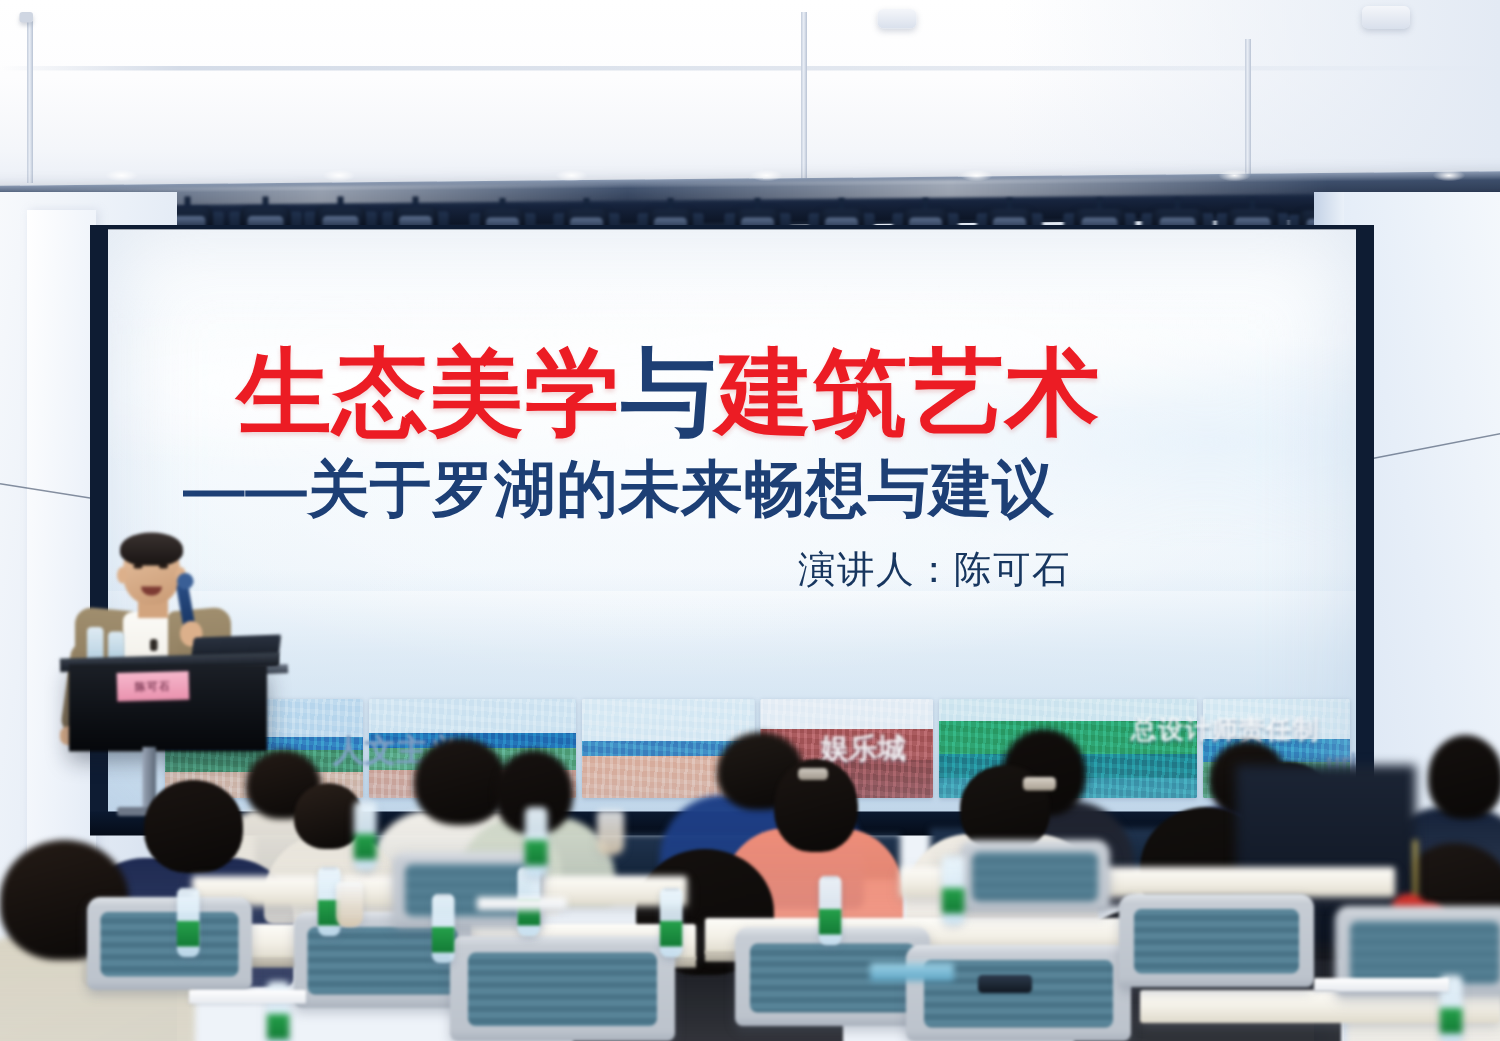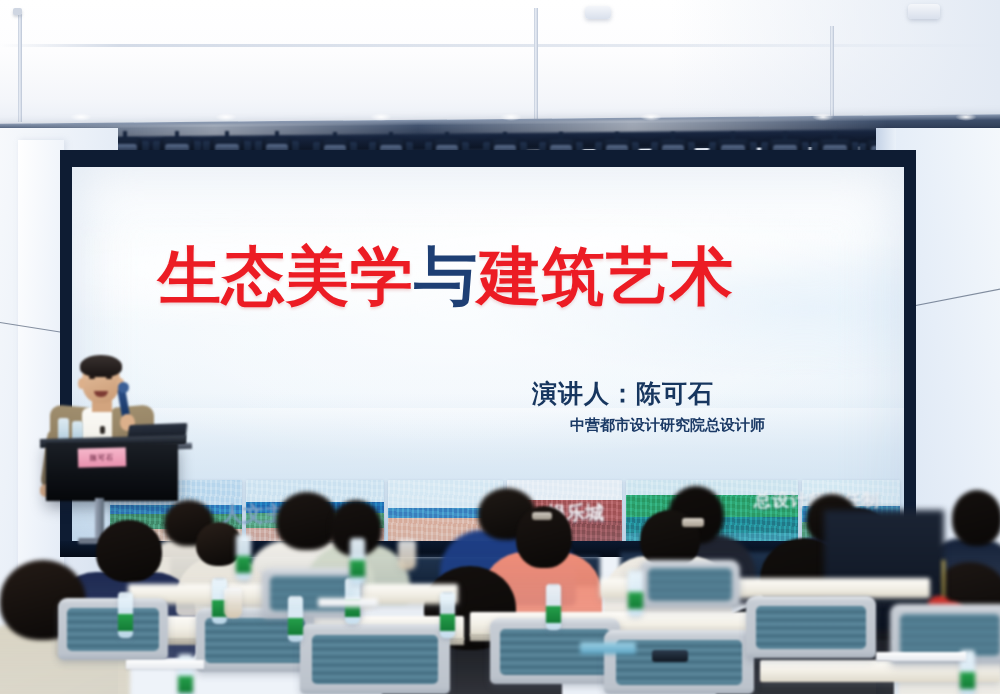--- a/index.html
+++ b/index.html
@@ -126,21 +126,21 @@
     position:absolute;height:1px;background:rgba(40,56,84,.55);
     transform-origin:left center;
   }
 
   
   .screen-frame{
     position:absolute;left:60px;top:150px;width:856px;height:395px;
     background:#0e1c33;
   }
   .screen{
-    position:absolute;left:72px;top:167px;width:832px;height:389px;
+    position:absolute;left:72px;top:153px;width:832px;height:389px;
     overflow:hidden;
     background:
       radial-gradient(120% 90% at 50% 28%,#ffffff 0%,#fbfdff 38%,#eef5fb 66%,#dde9f4 100%);
   }
   .screen-sky{
     position:absolute;left:0;top:0;width:100%;height:62%;
     background:linear-gradient(180deg,rgba(255,255,255,.98),rgba(238,246,252,.6) 60%,rgba(218,233,245,.35));
   }
   .screen-clouds{
     position:absolute;left:0;top:10%;width:100%;height:55%;
@@ -171,21 +171,21 @@
   }
   .slide-title .red{color:#ec1c24;text-shadow:0 2px 3px rgba(190,40,40,.18);}
   .slide-title .navy{color:#1e3f74;}
   .slide-sub{
     position:absolute;left:50px;top:152px;width:760px;
     font-size:41px;line-height:1.05;font-weight:bold;color:#1d3f75;
     white-space:nowrap;letter-spacing:.5px;
   }
   .slide-speaker{
     position:absolute;left:460px;top:210px;width:340px;
-    font-size:25px;font-weight:bold;color:#17365f;letter-spacing:1px;
+    font-size:25px;font-weight:normal;color:#17365f;letter-spacing:1px;
   }
   .slide-cred{
     position:absolute;left:498px;top:246px;width:320px;
     font-size:15px;line-height:1.55;font-weight:bold;color:#1b3a66;
   }
 
   
   .filmstrip{
     position:absolute;left:38px;bottom:10px;width:790px;height:66px;
     display:flex;gap:4px;
@@ -596,27 +596,27 @@
   <div class="screen">
     <div class="screen-sky"></div>
     <div class="screen-clouds"></div>
     <div class="screen-sea"></div>
     <div class="screen-glow"></div>
 
     <div class="slide-title">
       <span class="red">生态美学</span><span class="navy">与</span><span class="red">建筑艺术</span>
     </div>
 
+    <div class="slide-sub">——关于罗湖的未来畅想与建议</div>
 
     <div class="slide-speaker">
       <span>演讲人：</span><span>陈可石</span>
     </div>
 
     <div class="slide-cred">
-      <div>中营都市设计研究院总设计师</div>
     </div>
 
     <div class="wm wm-2018 blur-soft">2018</div>
 
     <div class="filmstrip">
       <div class="fs fs1">
           <div class="fs-noise"></div>
         </div>
       <div class="fs fs2">
           <div class="fs-noise"></div>

